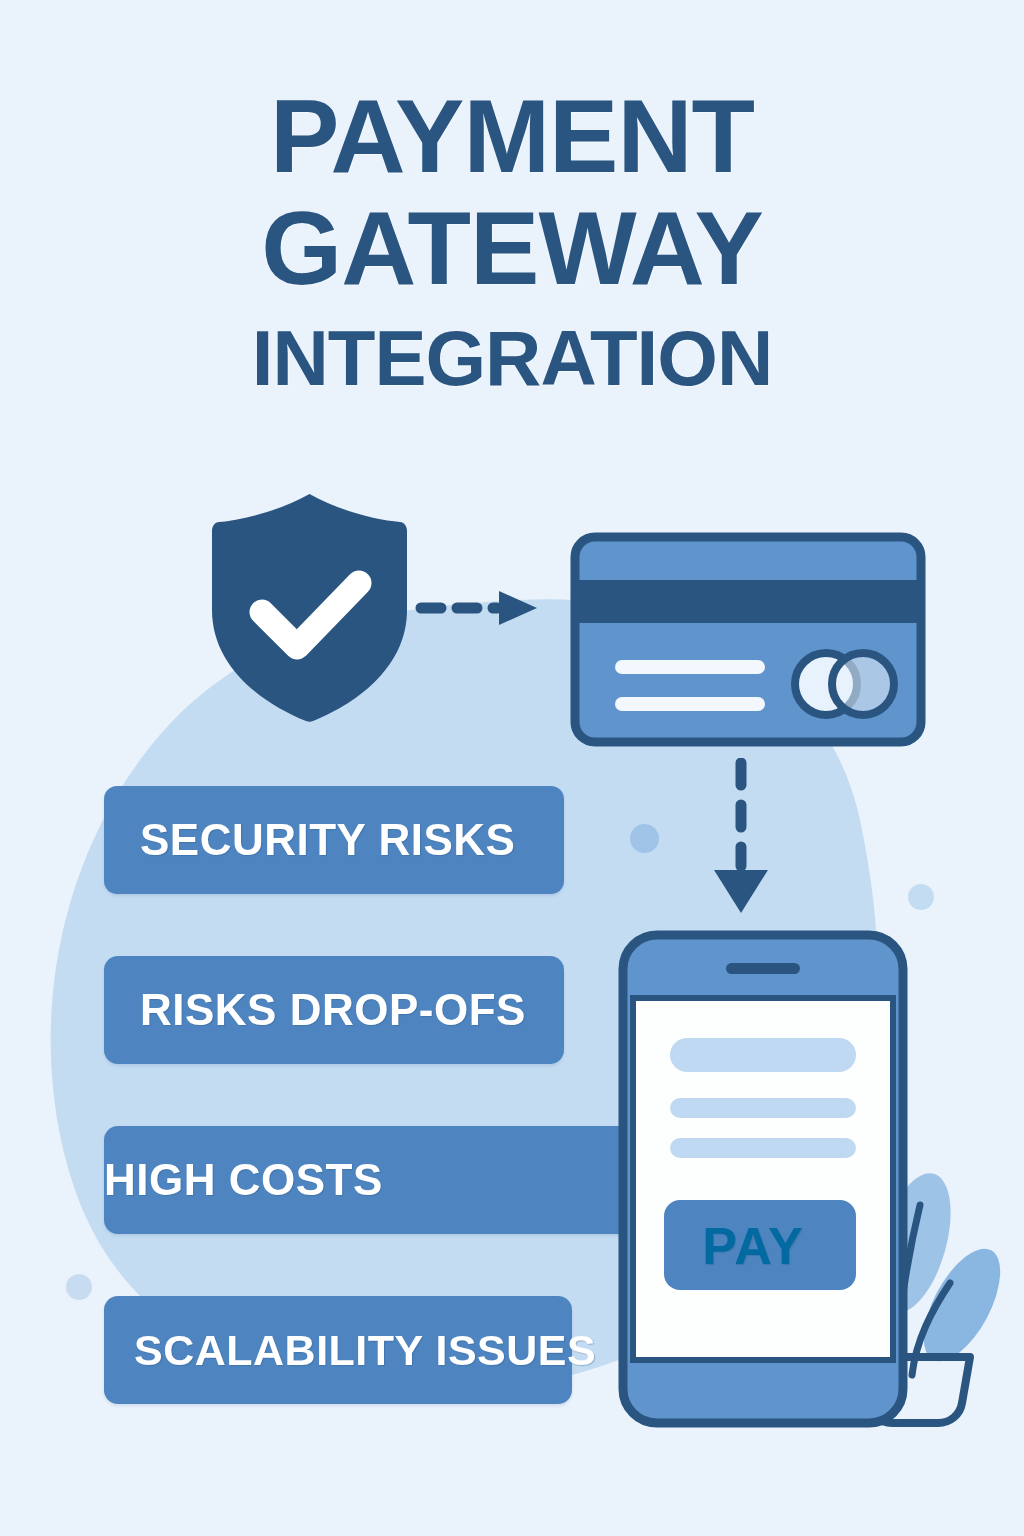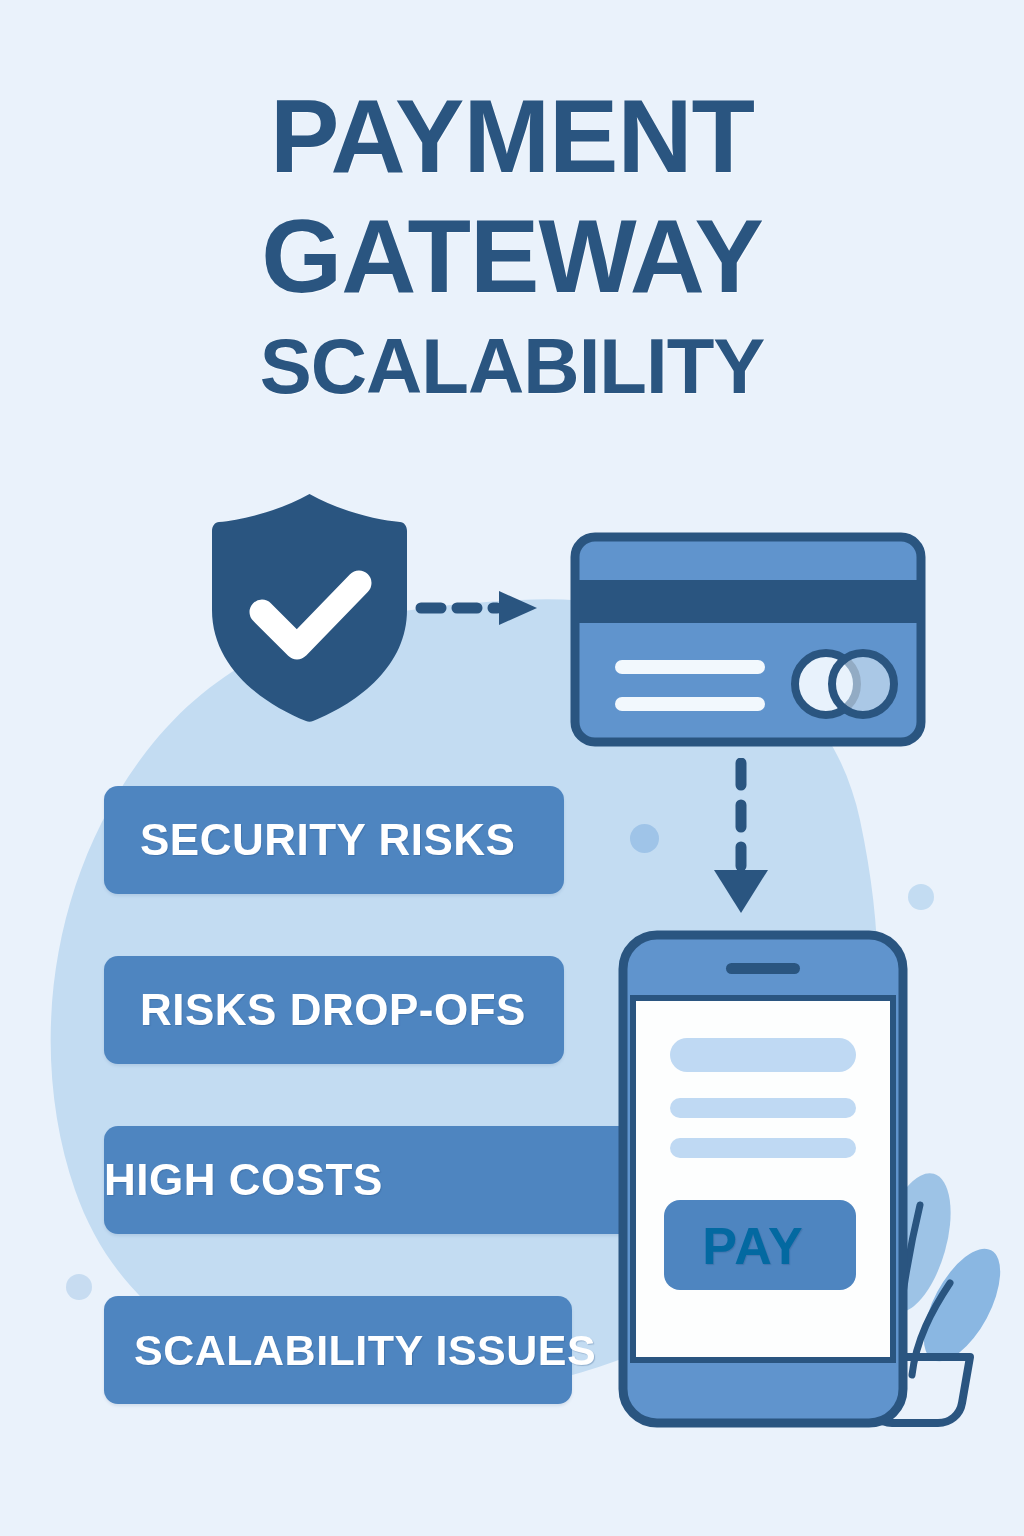--- a/index.html
+++ b/index.html
@@ -47,21 +47,21 @@
   }
   .title-line {
     color: #2a5580;
     font-weight: 700;
     letter-spacing: -1px;
     line-height: 0.98;
     display: block;
     text-shadow: 1px 1px 0 rgba(255,255,255,0.45);
   }
   .t1 { font-size: 104px; }
-  .t2 { font-size: 104px; margin-top: 18px; }
+  .t2 { font-size: 104px; margin-top: 10px; }
   .t3 { font-size: 78px; margin-top: 20px; }
 
   
   .shield-wrap {
     position: absolute;
     left: 207px;
     top: 490px;
     width: 205px;
     height: 235px;
     z-index: 4;
@@ -112,21 +112,21 @@
     box-shadow: 0 2px 3px rgba(40,80,130,0.12);
   }
   .pill-label {
     color: #ffffff;
     font-weight: 700;
     font-size: 44px;
     letter-spacing: 0.5px;
     white-space: nowrap;
     text-shadow: 1px 1px 1px rgba(40,80,130,0.30);
   }
-  .pill-0 { width: 460px; }
+  .pill-0 { width: 460px; border-radius: 13px; }
   .pill-0 .pill-label { padding-left: 36px; }
   .pill-1 { width: 460px; }
   .pill-1 .pill-label { padding-left: 36px; }
   .pill-2 { width: 532px; }
   .pill-3 { width: 468px; align-items: center; }
   .pill-3 .pill-label { padding-left: 30px; font-size: 43px; }
 
   
   .plant {
     position: absolute;
@@ -176,21 +176,21 @@
              C 235 630, 370 608, 520 600 Z" fill="#c3dcf2"></path>
   </svg>
 
   <div class="dot dot-a"></div>
   <div class="dot dot-b"></div>
   <div class="dot dot-c"></div>
 
   <div class="title-block">
     <span class="title-line t1">PAYMENT</span>
     <span class="title-line t2">GATEWAY</span>
-    <span class="title-line t3">SCALABILITY</span>
+    <span class="title-line t3">INTEGRATION</span>
   </div>
 
   <svg class="shield-wrap" viewBox="0 0 205 235">
     <path d="M102.5 4
              C 70 22, 34 30, 12 32
              C 8 32, 5 36, 5 41
              L 5 120
              C 5 175, 52 212, 99 231
              C 101 232, 104 232, 106 231
              C 153 212, 200 175, 200 120

